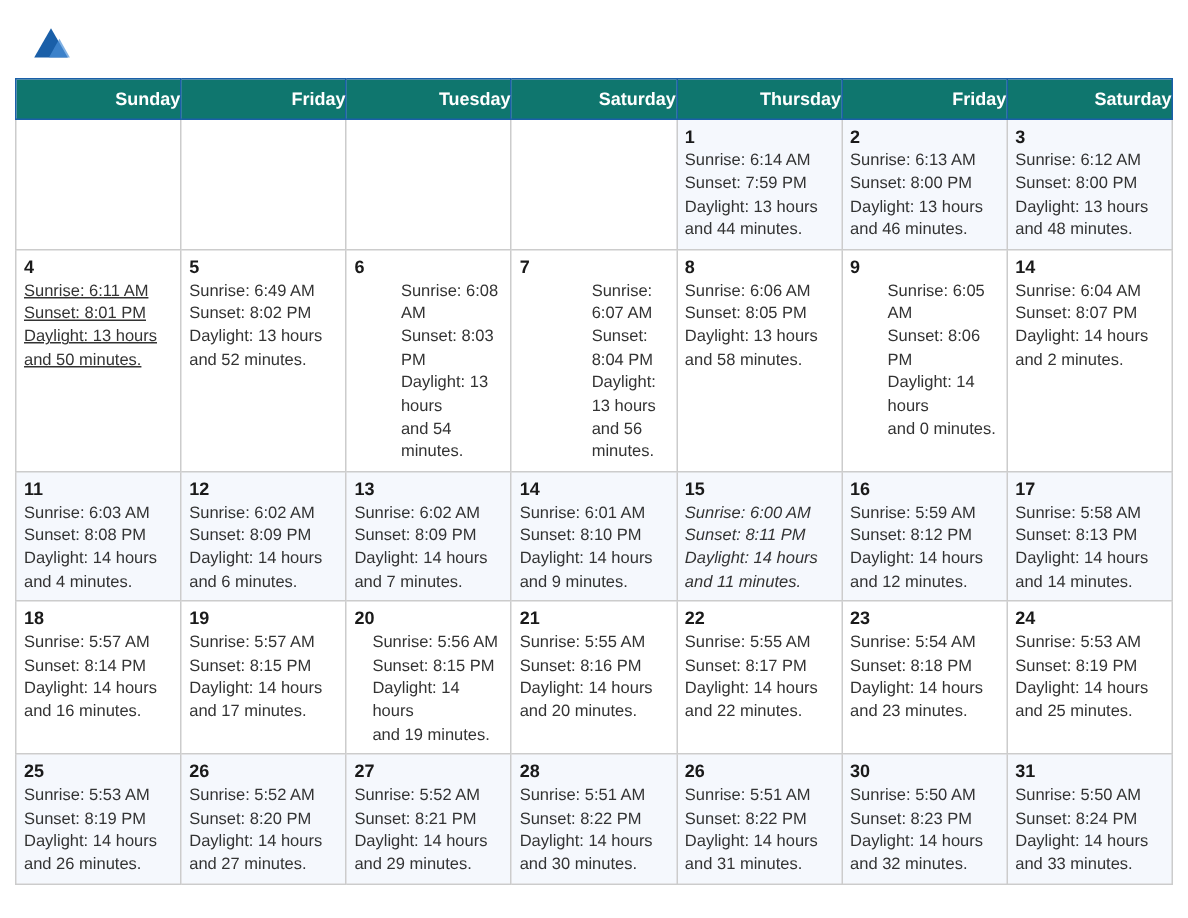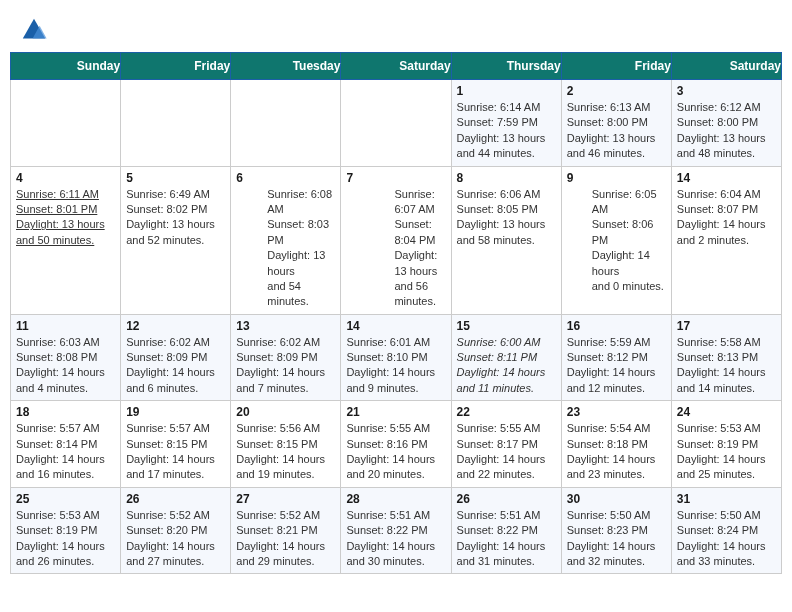--- a/index.html
+++ b/index.html
@@ -270,21 +270,21 @@
             </td>
             <td>
               <span class="day-number">19</span>
               <div class="day-info" style="white-space: pre-line;">Sunrise: 5:57 AM
 Sunset: 8:15 PM
 Daylight: 14 hours
 and 17 minutes.</div>
             </td>
             <td>
               <span class="day-number">20</span>
-              <div class="day-info" style="white-space: pre-line;">Sunrise: 5:56 AM
+              <div class="day-info" style="white-space: pre-line; margin-left: 12px;">Sunrise: 5:56 AM
 Sunset: 8:15 PM
 Daylight: 14 hours
 and 19 minutes.</div>
             </td>
             <td>
               <span class="day-number">21</span>
               <div class="day-info" style="white-space: pre-line;">Sunrise: 5:55 AM
 Sunset: 8:16 PM
 Daylight: 14 hours
 and 20 minutes.</div>

